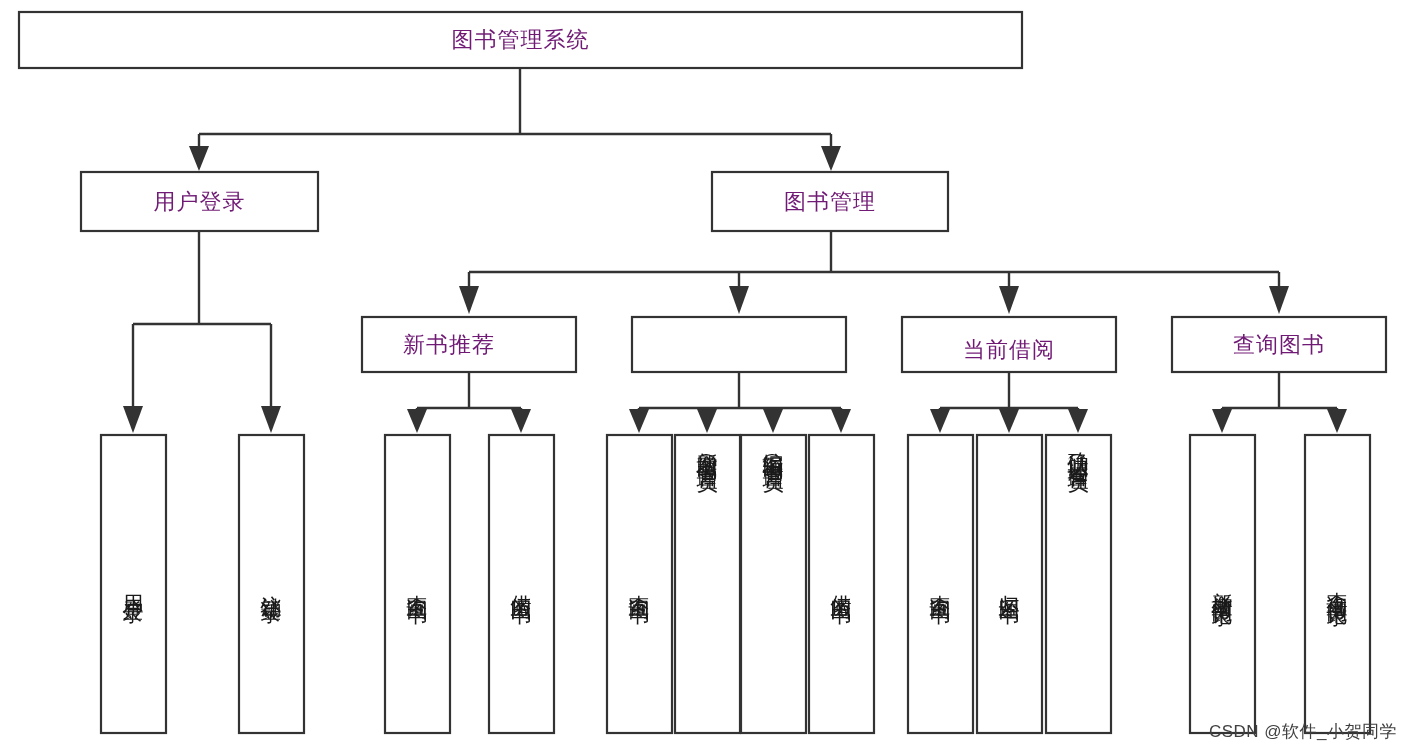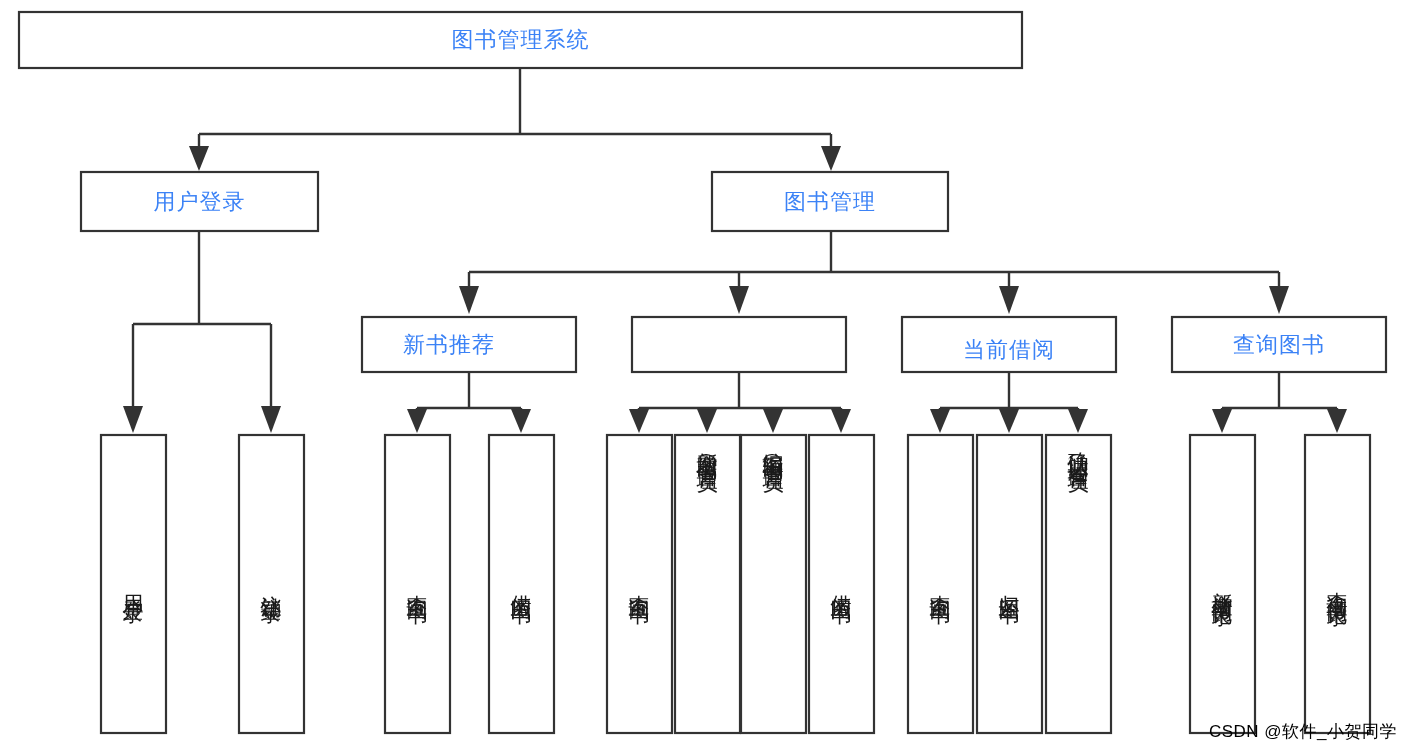--- a/index.html
+++ b/index.html
@@ -62,34 +62,34 @@
   .hlabel-wrap {
     position: absolute;
     display: flex;
     align-items: center;
     justify-content: center;
     pointer-events: none;
   }
   .hlabel-text {
     font-family: "Liberation Sans", "DejaVu Sans", sans-serif;
     font-size: 22px;
-    color: #3b82f6;
+    color: #701a75;
     letter-spacing: 1px;
     white-space: nowrap;
   }
   .root-label-text {
     font-size: 22px;
   }
   #watermark {
     position: absolute;
     right: 8px;
     bottom: 4px;
     font-family: "Liberation Sans", "DejaVu Sans", sans-serif;
     font-size: 17px;
-    color: #000000;
+    color: #404040;
     letter-spacing: 0.5px;
     white-space: nowrap;
     pointer-events: none;
   }
 </style>
 </head>
 <body>
 
 <div id="diagram-root">
 

